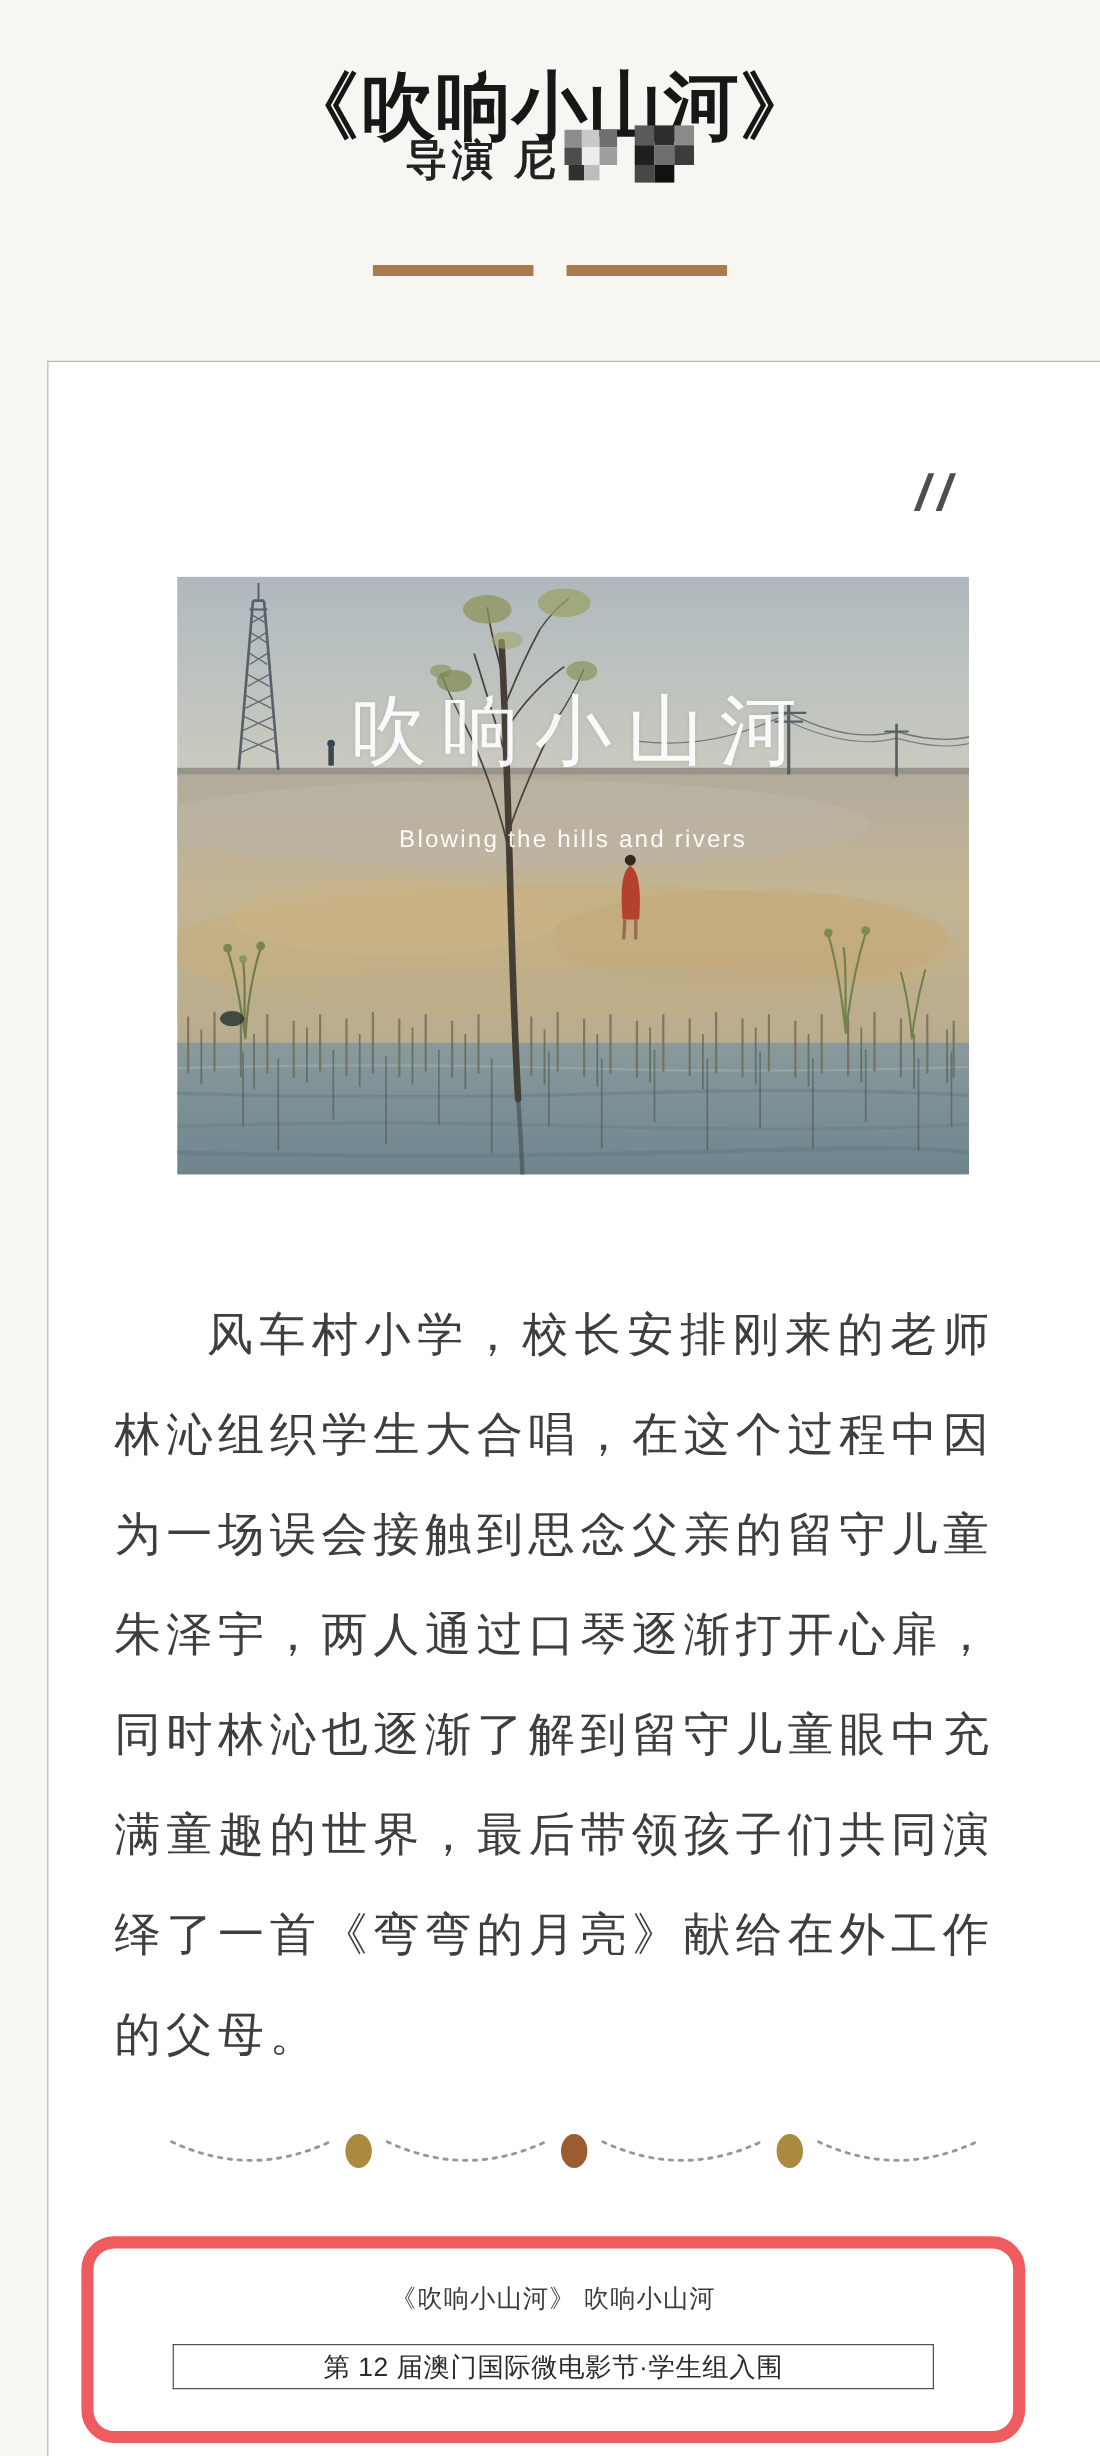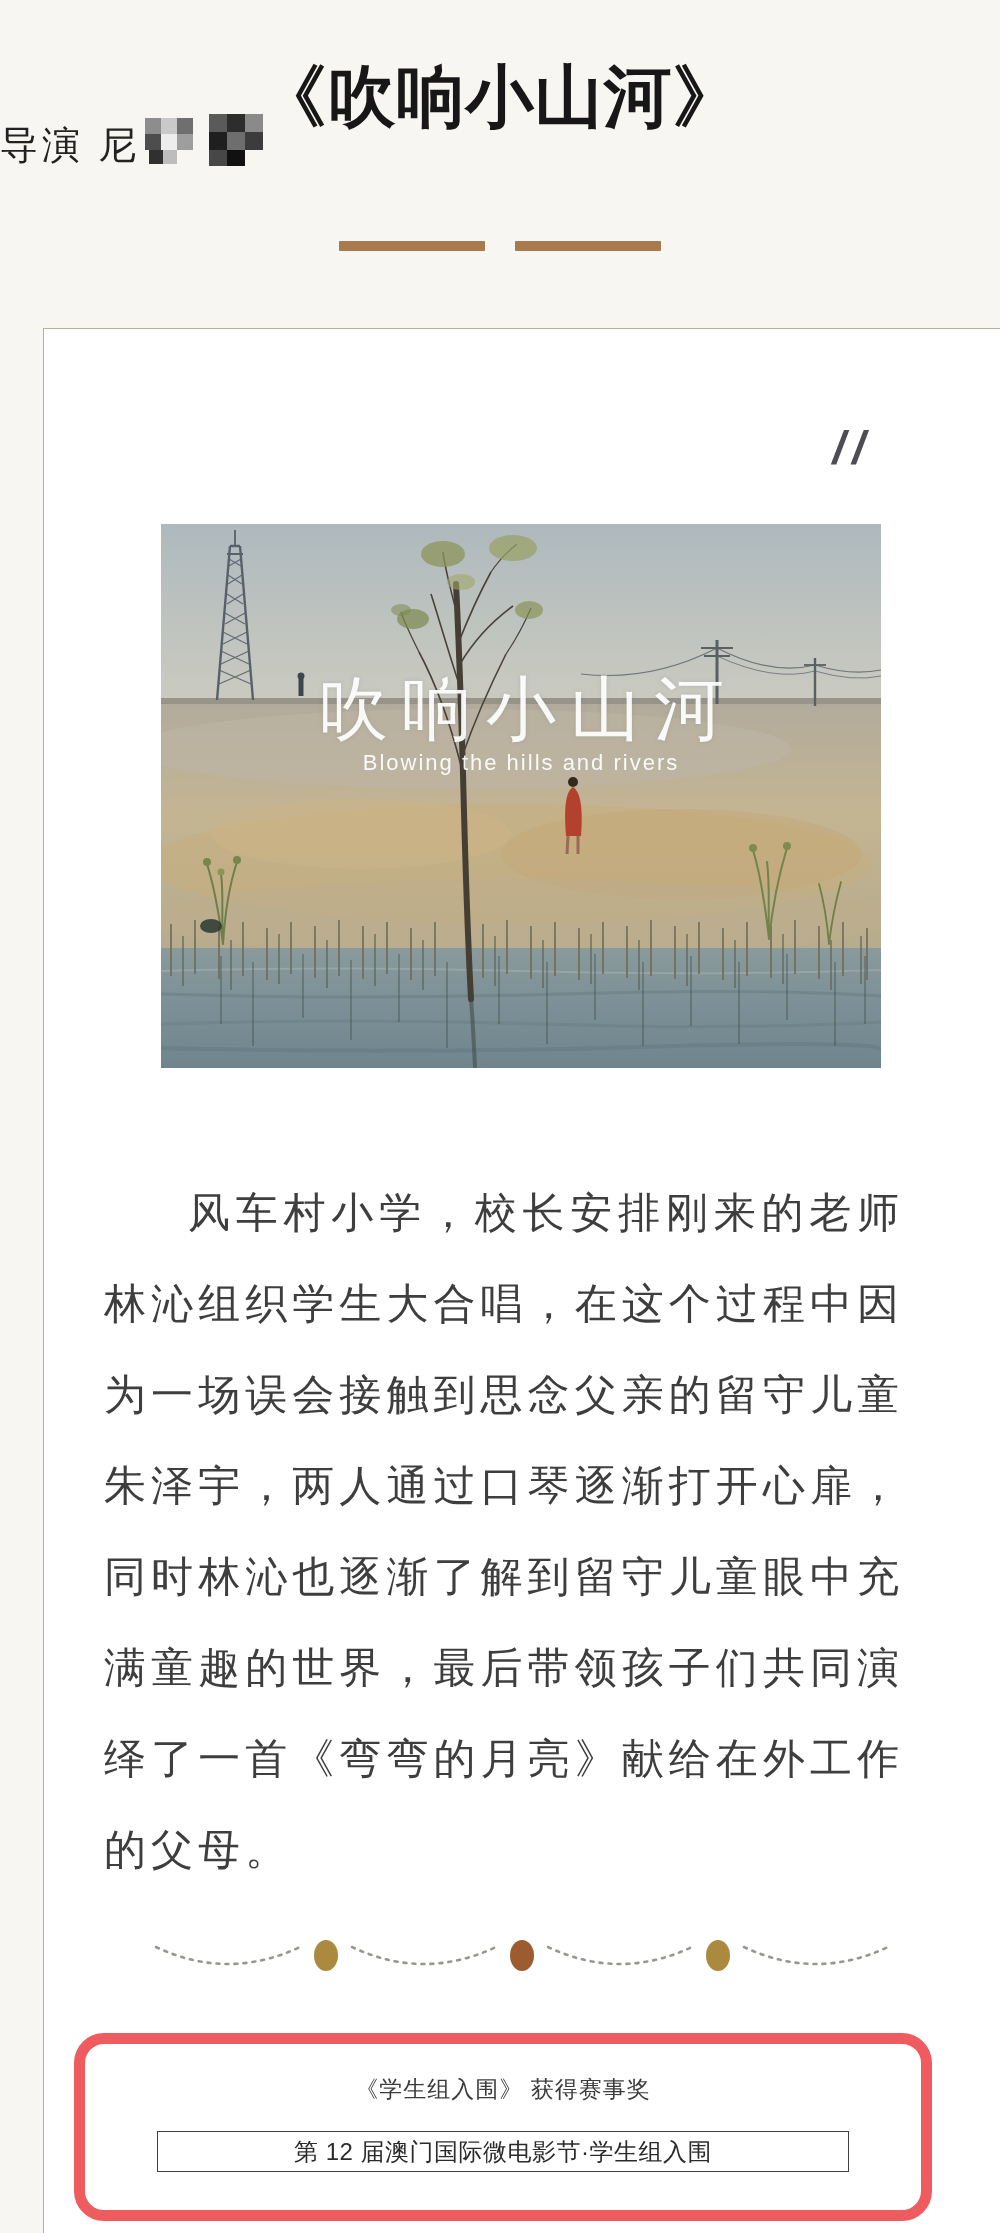--- a/index.html
+++ b/index.html
@@ -14,21 +14,21 @@
 
   
   .page-title {
     position: absolute; top: 6px; left: 0; width: 100%;
     text-align: center;
     font-size: 68px; font-weight: 700; color: #171717;
     letter-spacing: 1px;
   }
   .director-line {
     position: absolute; top: 112px; left: 0; width: 100%;
-    font-size: 38px; font-weight: 400; color: #222;
+    text-align: center; font-size: 38px; font-weight: 700; color: #222;
     letter-spacing: 4px;
   }
   .director-line .censor {
     display: inline-block; vertical-align: -10px; margin-left: 4px;
   }
   .accent-bars {
     position: absolute; top: 241px; left: 0; width: 100%;
     display: flex; justify-content: center; gap: 30px;
   }
   .accent-bar { width: 146px; height: 10px; background: #a87a4e; border-radius: 1px; }
@@ -53,21 +53,20 @@
     width: 720px; height: 544px; overflow: hidden;
   }
   .film-still svg { display: block; }
   .poster-cn {
     position: absolute; top: 94px; left: 0; width: 100%;
     text-align: center;
     font-size: 70px; font-weight: 300;
     color: rgba(255,255,255,0.93);
     letter-spacing: 14px; text-indent: 14px;
     text-shadow: 0 0 4px rgba(120,130,130,0.25);
-    margin-top: 45px;
   }
   .poster-en {
     position: absolute; top: 226px; left: 0; width: 100%;
     text-align: center;
     font-size: 22px; font-weight: 300;
     color: rgba(255,255,255,0.92);
     letter-spacing: 2px;
   }
 
   
@@ -266,21 +265,21 @@
       <svg width="152" height="36" viewBox="0 0 152 36" aria-hidden="true">
         <path d="M4,10 Q76,44 148,10" fill="none" stroke="#99968f" stroke-width="2.6" stroke-dasharray="3,6" stroke-linecap="round"></path>
       </svg>
       <span class="divider-dot gold"></span>
       <svg width="152" height="36" viewBox="0 0 152 36" aria-hidden="true">
         <path d="M4,10 Q76,44 148,10" fill="none" stroke="#99968f" stroke-width="2.6" stroke-dasharray="3,6" stroke-linecap="round"></path>
       </svg>
     </div>
 
     <div class="awards-box">
-      <div class="awards-heading">《学生组入围》 获得赛事奖</div>
+      <div class="awards-heading">《吹响小山河》 吹响小山河</div>
       <table class="awards-table">
         <tbody>
           <tr>
             <td>第 12 届澳门国际微电影节·学生组入围</td>
           </tr>
         </tbody>
       </table>
     </div>
 
   </div>

